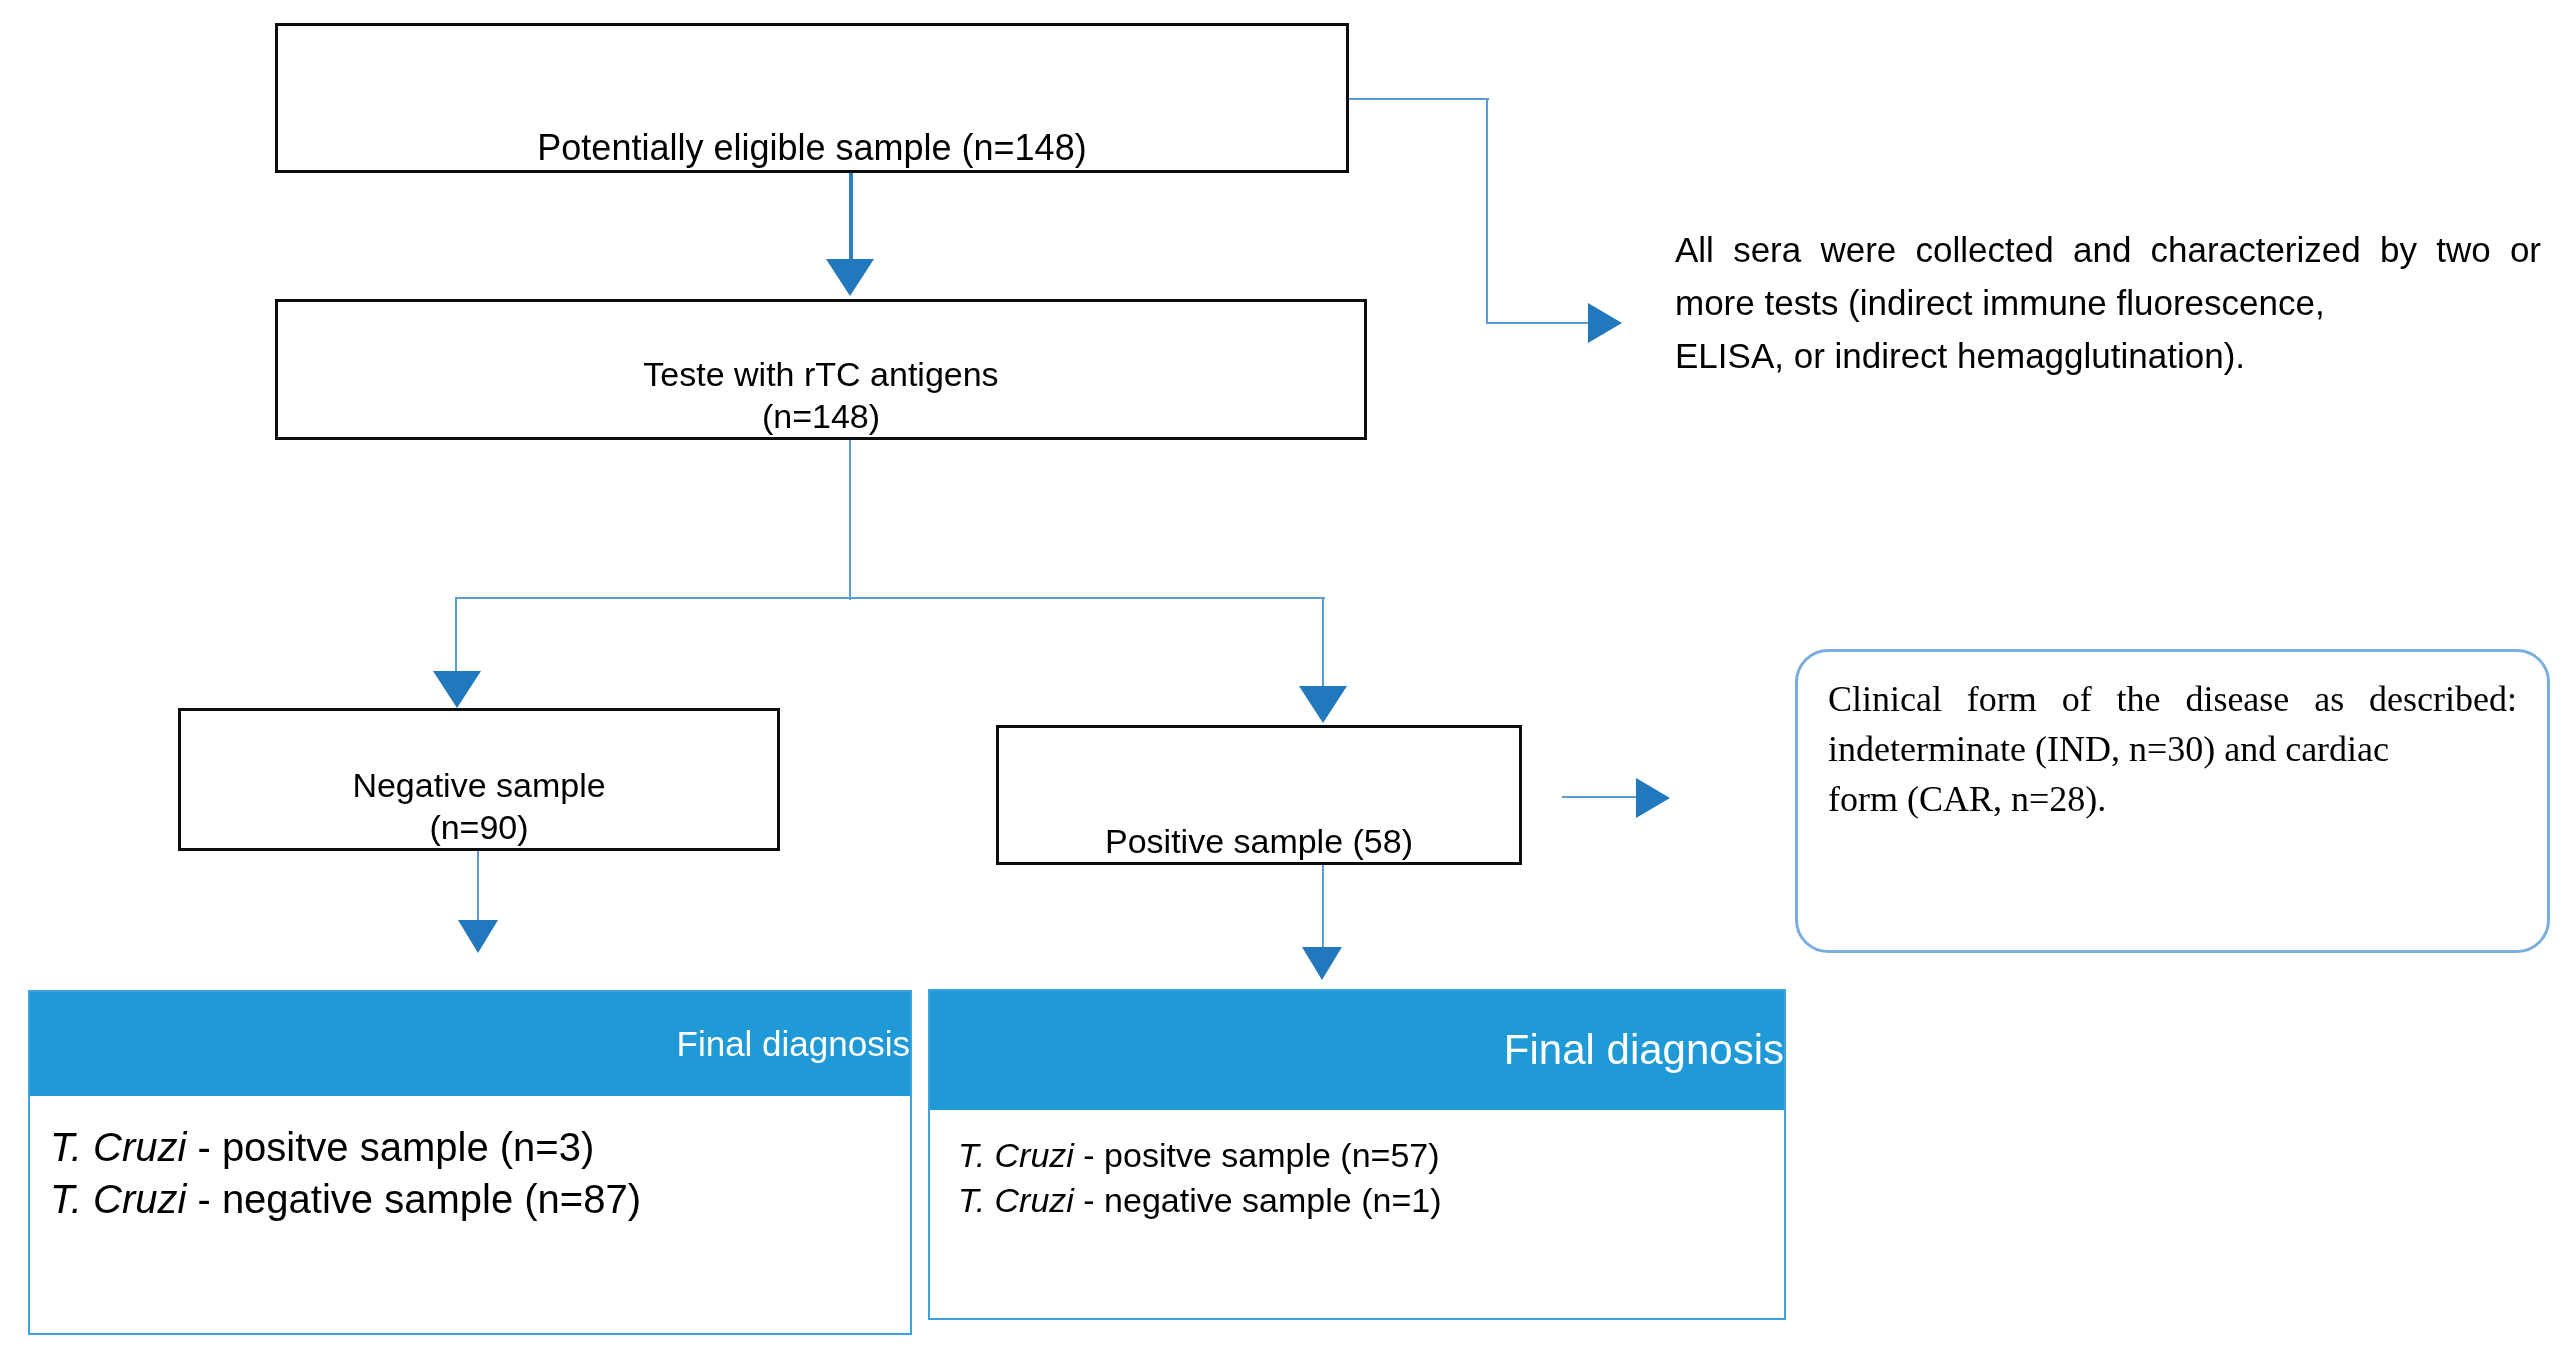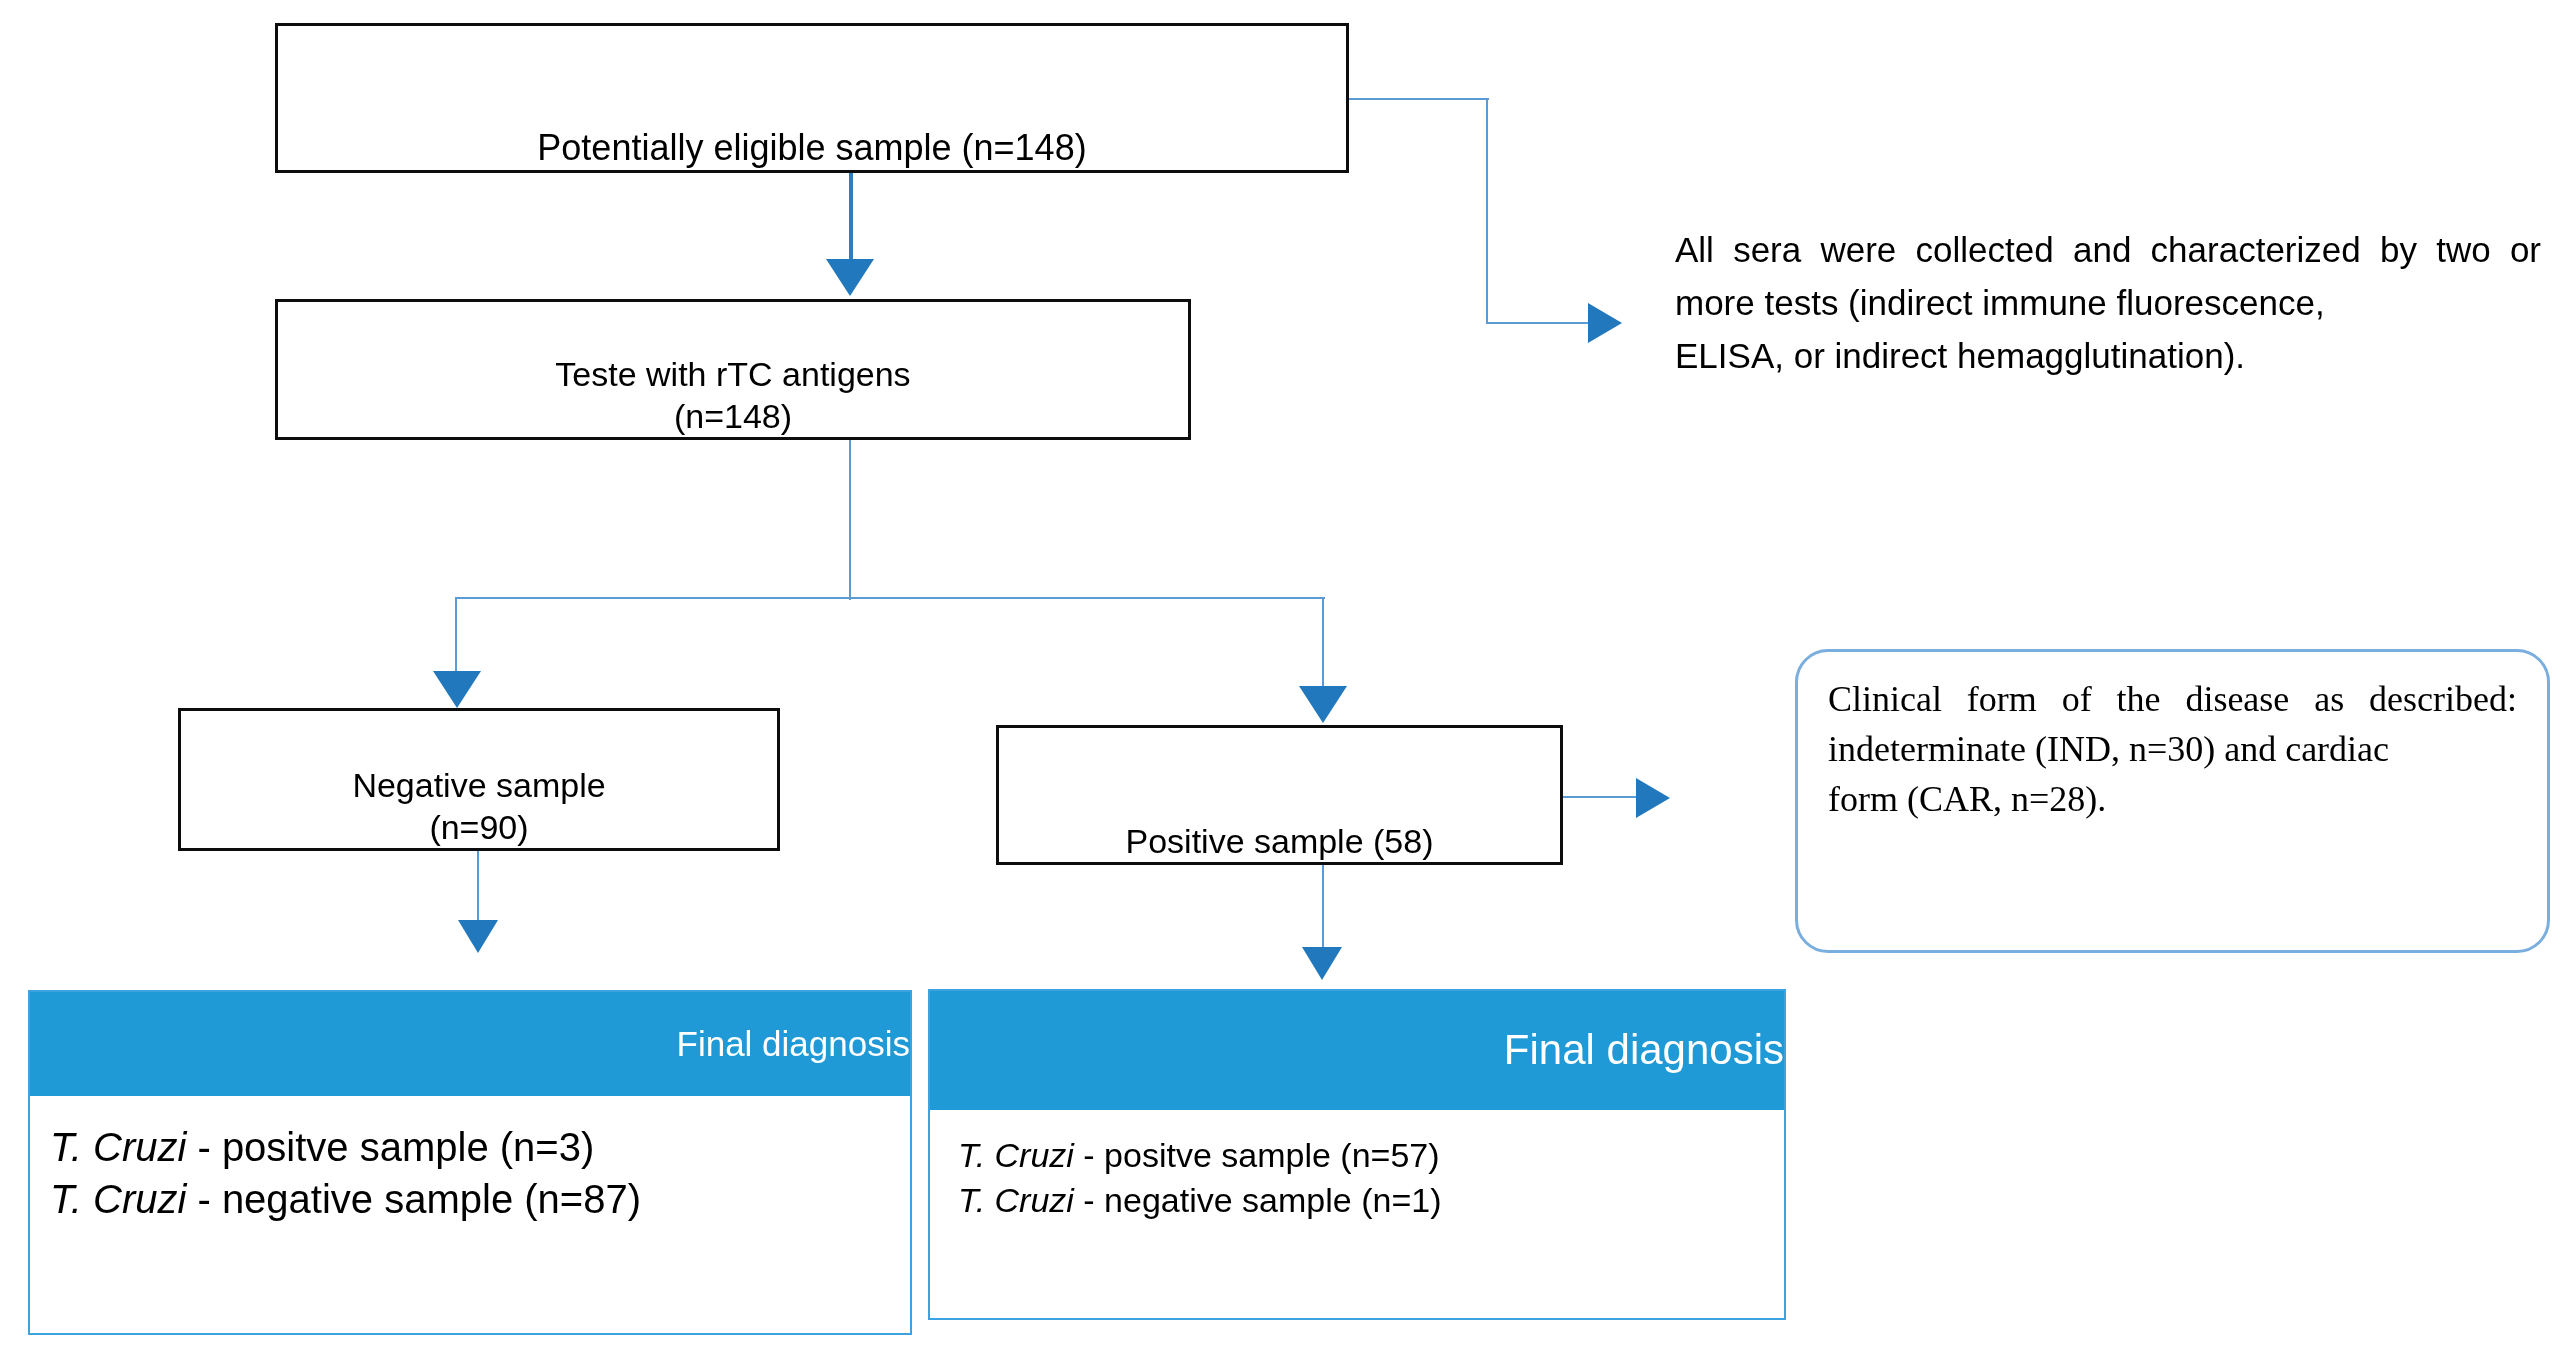--- a/index.html
+++ b/index.html
@@ -74,31 +74,31 @@
   <div class="ln-v thin" style="left:1322px;top:864px;height:87px;"></div>
   <div class="ar-d sm" style="left:1302px;top:947px;"></div>
 
   <div class="ln-h thin" style="left:1562px;top:796px;width:78px;"></div>
   <div class="ar-r sm" style="left:1636px;top:778px;"></div>
 
   <div class="pbox" style="left:275px;top:23.4px;width:1074px;height:150px;font-size:36px;">
     <span class="ln">Potentially eligible sample (n=148)</span>
   </div>
 
-  <div class="pbox" style="left:275px;top:299px;width:916px;height:141px;font-size:34px;">
+  <div class="pbox" style="left:275px;top:299px;width:1092px;height:141px;font-size:34px;">
     <span class="ln">Teste with rTC antigens</span>
     <span class="ln">(n=148)</span>
   </div>
 
   <div class="pbox" style="left:178px;top:708px;width:602px;height:143px;font-size:34px;">
     <span class="ln">Negative sample</span>
     <span class="ln">(n=90)</span>
   </div>
 
-  <div class="pbox" style="left:996px;top:725px;width:567px;height:140px;font-size:34px;">
+  <div class="pbox" style="left:996px;top:725px;width:526px;height:140px;font-size:34px;">
     <span class="ln">Positive sample (58)</span>
   </div>
 
   <div class="note" style="left:1675px;top:223px;width:866px;font-size:35px;">
     <span>All sera were collected and characterized by two or more tests (indirect immune fluorescence,</span>
     <div class="last">ELISA, or indirect hemagglutination).</div>
   </div>
 
   <div class="callout" style="left:1795px;top:649px;width:755px;height:304px;padding:23.4px 30px 0 30px;font-size:36px;">
     <span>Clinical form of the disease as described: indeterminate (IND, n=30) and cardiac</span>

